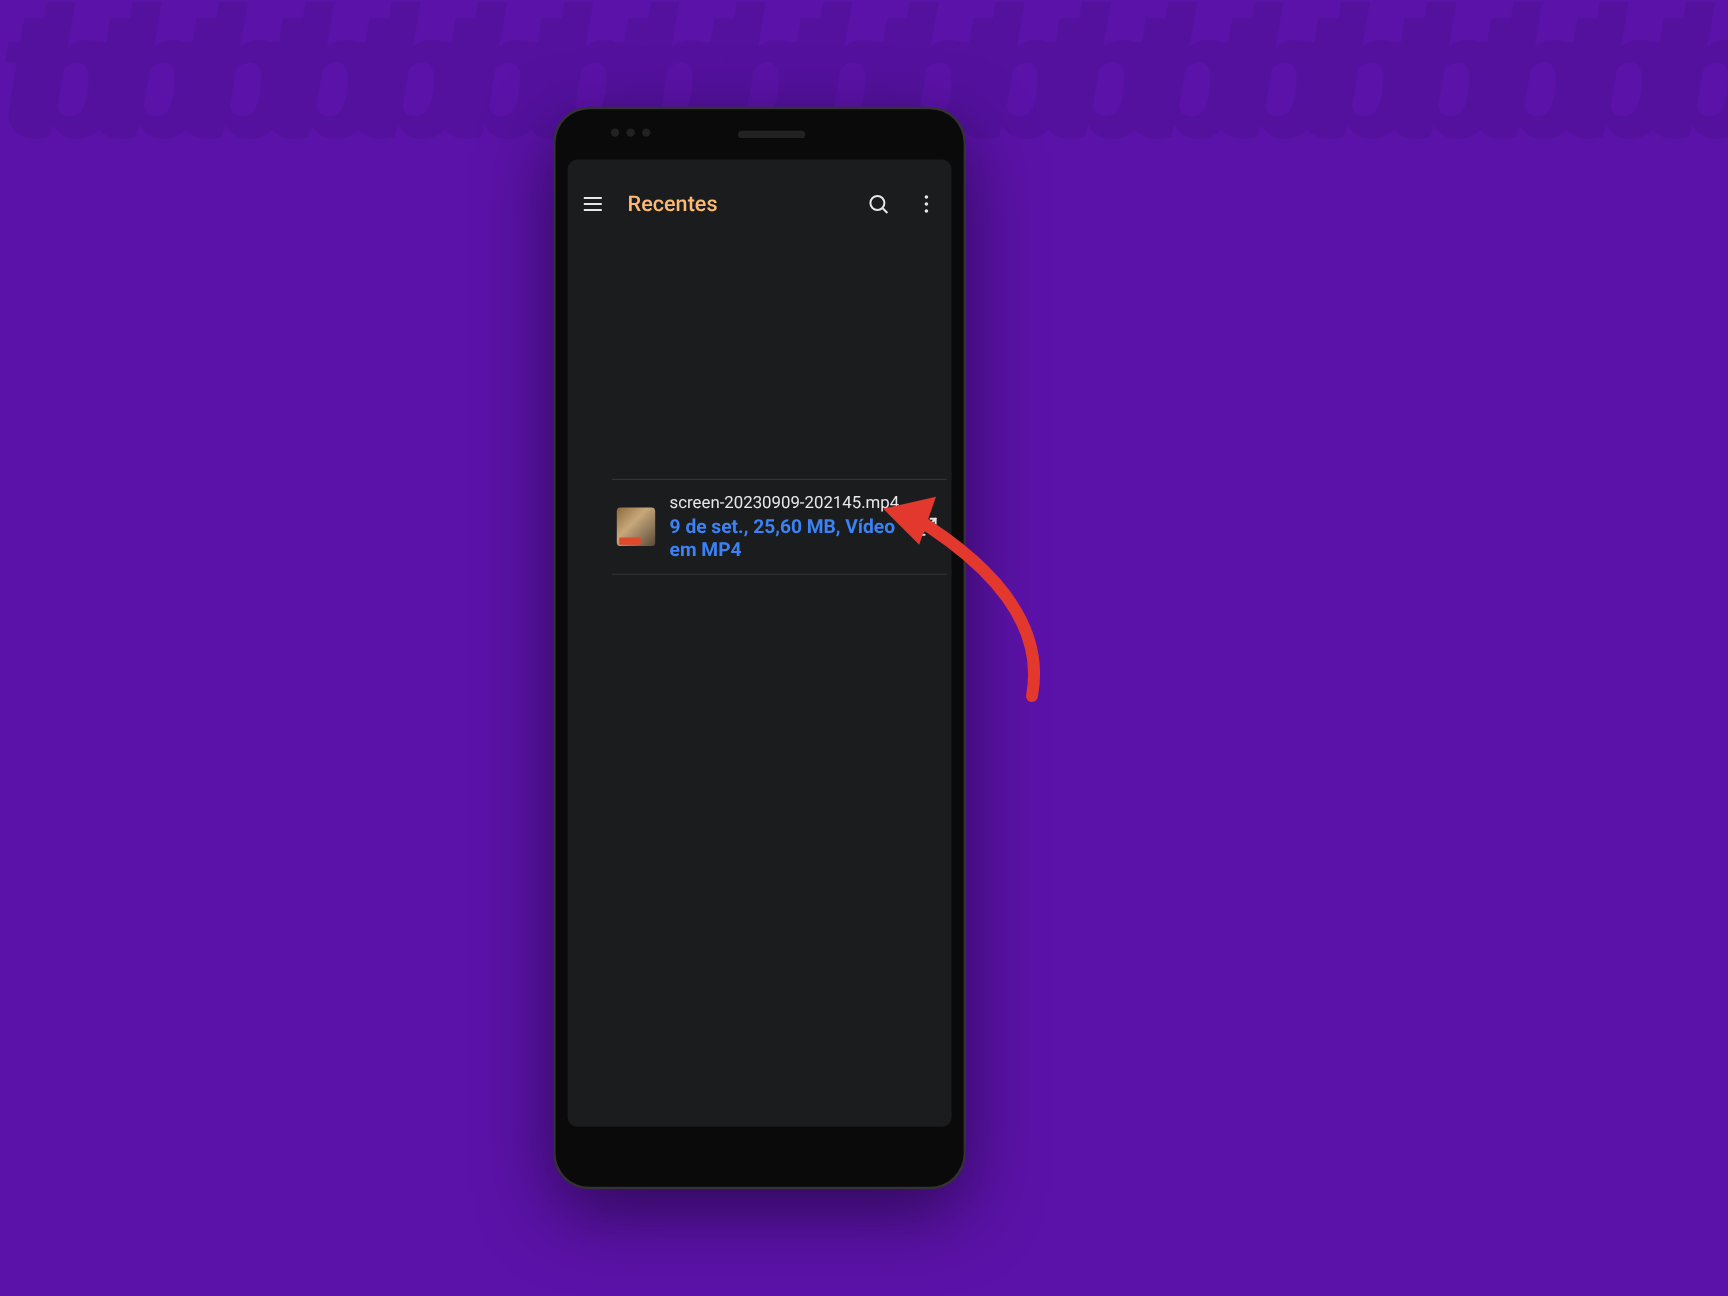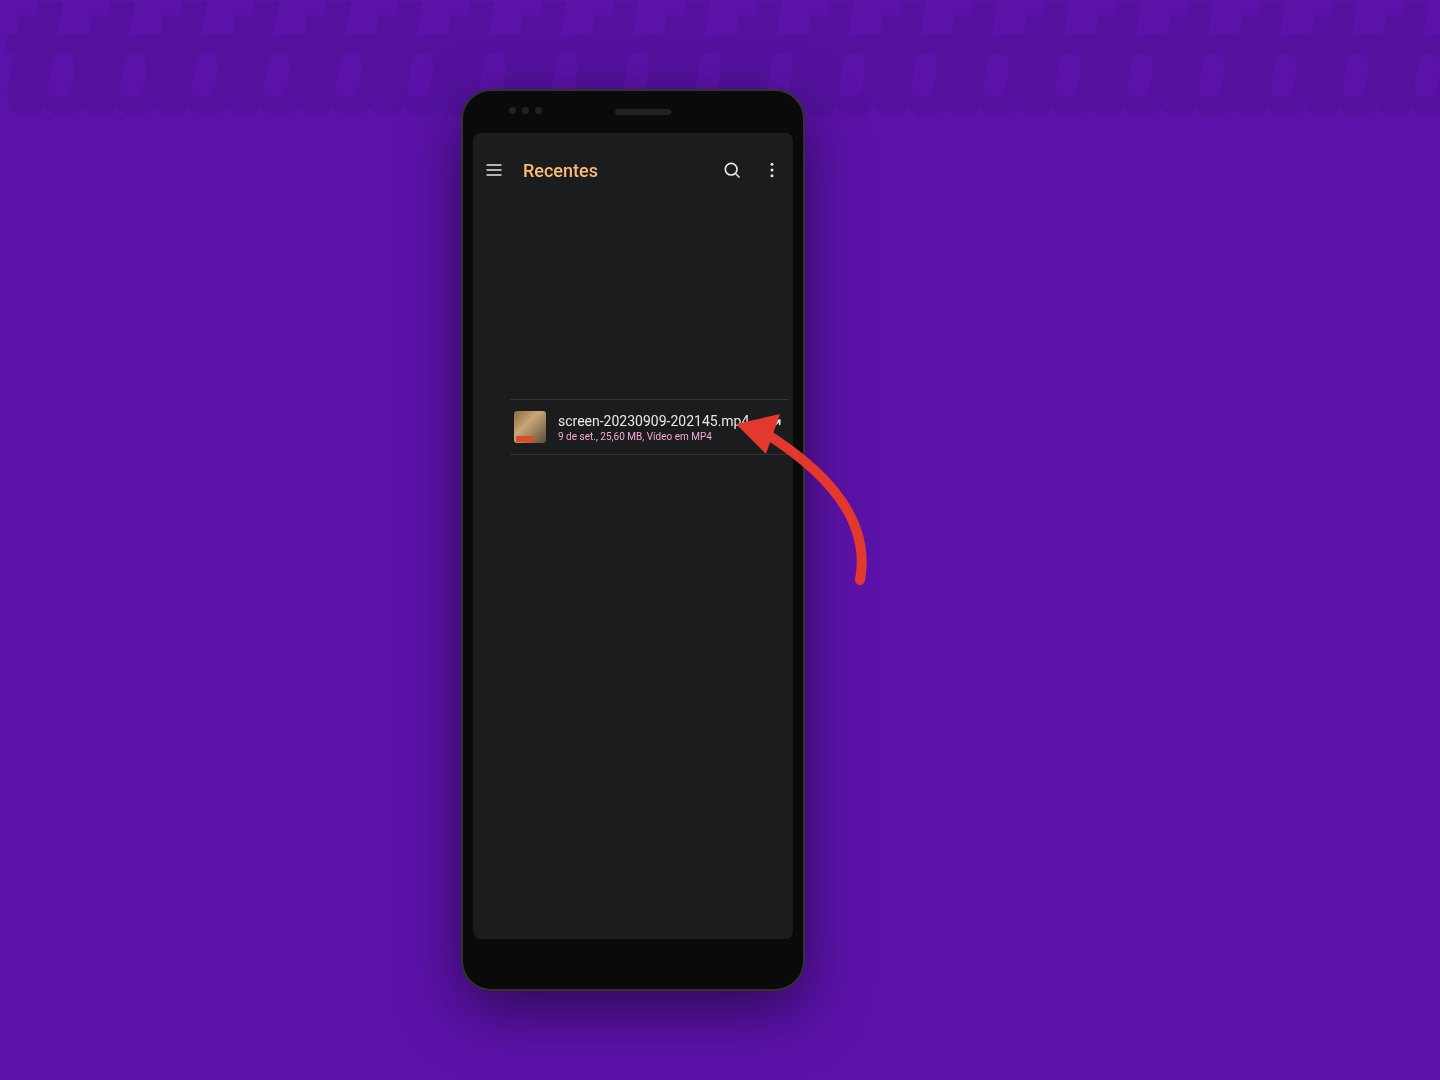--- a/index.html
+++ b/index.html
@@ -123,23 +123,24 @@
       border-radius:1px;
     }
     .file-text { flex: 1; min-width: 0; }
     .file-name {
       font-size: 14px;
       color: #e8e8e8;
       white-space: nowrap;
       overflow: hidden;
     }
     .file-meta {
-      font-size: 10px;
-      color: #f9a8d4;
+      font-size: 16px;
+      color: #3b82f6;
       margin-top: 2px;
+      font-weight: bold;
     }
     .expand-icon {
       width: 24px; height: 24px;
       display: flex;
       align-items: center;
       justify-content: center;
       color: #e6e6e6;
       cursor: pointer;
       flex-shrink: 0;
     }

